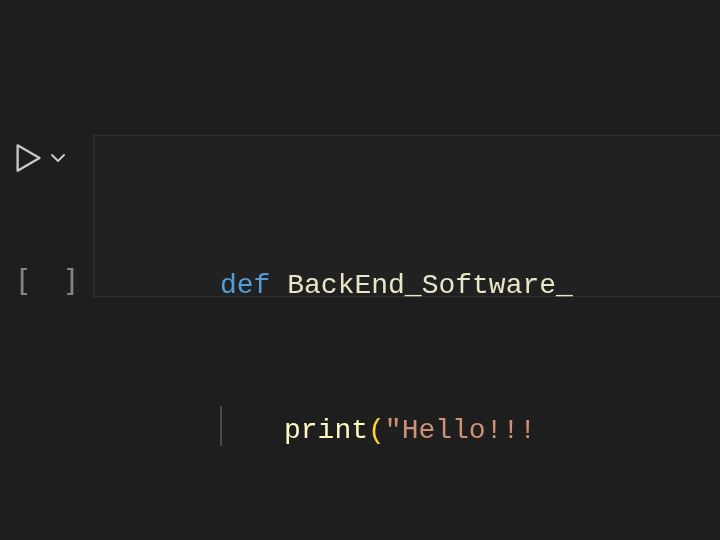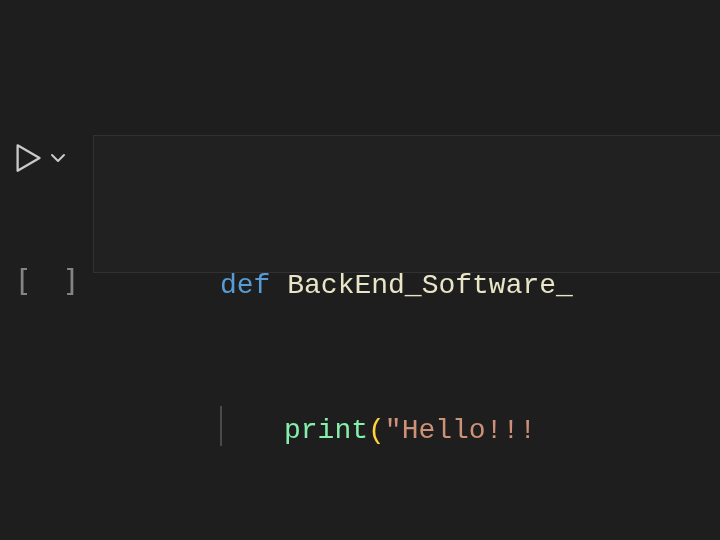--- a/index.html
+++ b/index.html
@@ -15,21 +15,21 @@
     left: 0; top: 0; right: 0; bottom: 0;
     background: #1e1e1e;
   }
 
   
   .cell {
     position: absolute;
     left: 93px;
     top: 135px;
     right: 0;          
-    height: 138px;
+    height: 162px;
     background: #212121;
     border: 1px solid #313131;
     border-right: none;
   }
 
   
   .gutter {
     position: absolute;
     left: 0;
     top: 135px;
@@ -62,21 +62,21 @@
     left: 126px;   
     top: 30px;
     font-size: 28px;
     line-height: 48px;
     white-space: pre;
     font-family: "Menlo","Consolas","Courier New",monospace;
   }
   .code .line { display: block; height: 48px; }
   .tok-kw   { color: #569cd6; }     
   .tok-fn   { color: #e8e6c6; }     
-  .tok-call { color: #86efac; }     
+  .tok-call { color: #fef9c3; }     
   .tok-par  { color: #ffd23f; }     
   .tok-str  { color: #ce9178; }
 
   .indent-guide {
     display: inline-block;
     width: 0;
     border-left: 2px solid #4a4a4a;
     height: 40px;
     vertical-align: -8px;
     margin-right: 62px;   

